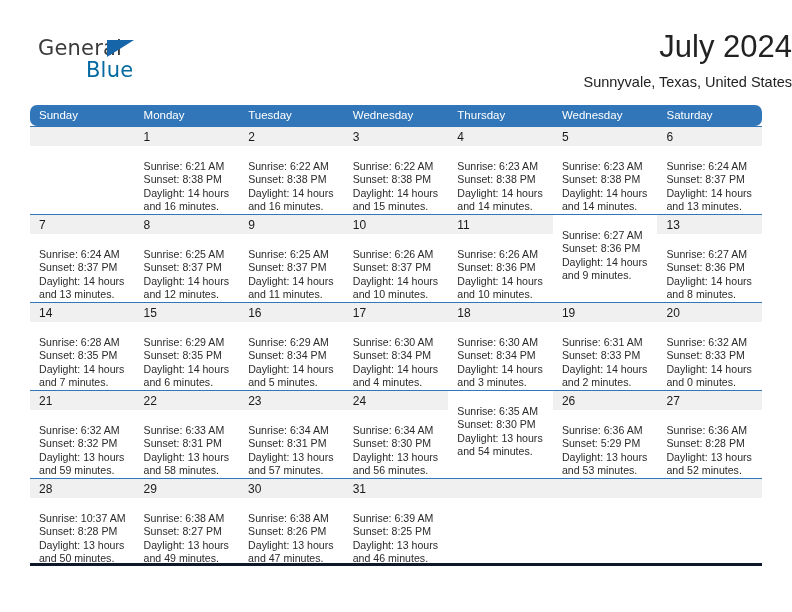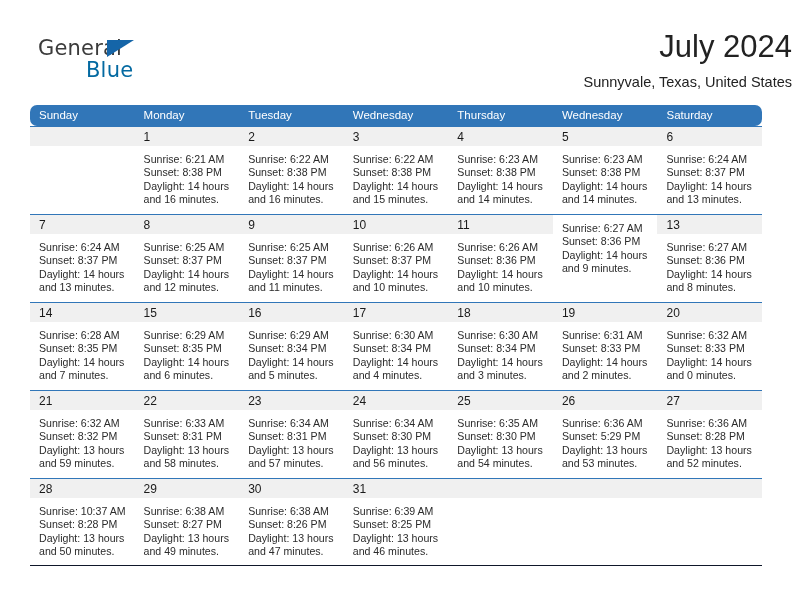--- a/index.html
+++ b/index.html
@@ -109,21 +109,22 @@
     white-space: nowrap;
     overflow: hidden;
   }
   .week {
     display: flex;
     border-top: 1.4px solid #3176b8;
     height: 88px;
     box-sizing: border-box;
   }
   .week:last-child {
-    border-bottom: 1px solid #0f172a;
+    border-bottom: 3px solid #0f172a;
+    justify-content: flex-end;
   }
   .day {
     flex: 1 1 0;
     box-sizing: border-box;
     background: #ffffff;
     overflow: hidden;
   }
   .day-num-band {
     background: #f0f0f0;
     height: 19px;
@@ -132,21 +133,21 @@
   }
   .day-num {
     font-size: 12px;
     line-height: 19px;
     color: #1a1a1a;
   }
   .day.empty .day-num-band {
     background: #f0f0f0;
   }
   .day-body {
-    padding: 7px 7px 0 9px;
+    padding: 14px 7px 0 9px;
   }
   .day-line {
     font-size: 10.6px;
     line-height: 13.4px;
     color: #2b2b2b;
     white-space: nowrap;
   }
 </style>
 </head>
 <body>
@@ -398,21 +399,20 @@
           <div class="day">
             <div class="day-num-band"><span class="day-num">24</span></div>
             <div class="day-body">
               <div class="day-line">Sunrise: 6:34 AM</div>
               <div class="day-line">Sunset: 8:30 PM</div>
               <div class="day-line">Daylight: 13 hours</div>
               <div class="day-line">and 56 minutes.</div>
             </div>
           </div>
           <div class="day">
-            <div class="day-num-band"><span class="day-num">25</span></div>
             <div class="day-body">
               <div class="day-line">Sunrise: 6:35 AM</div>
               <div class="day-line">Sunset: 8:30 PM</div>
               <div class="day-line">Daylight: 13 hours</div>
               <div class="day-line">and 54 minutes.</div>
             </div>
           </div>
           <div class="day">
             <div class="day-num-band"><span class="day-num">26</span></div>
             <div class="day-body">

